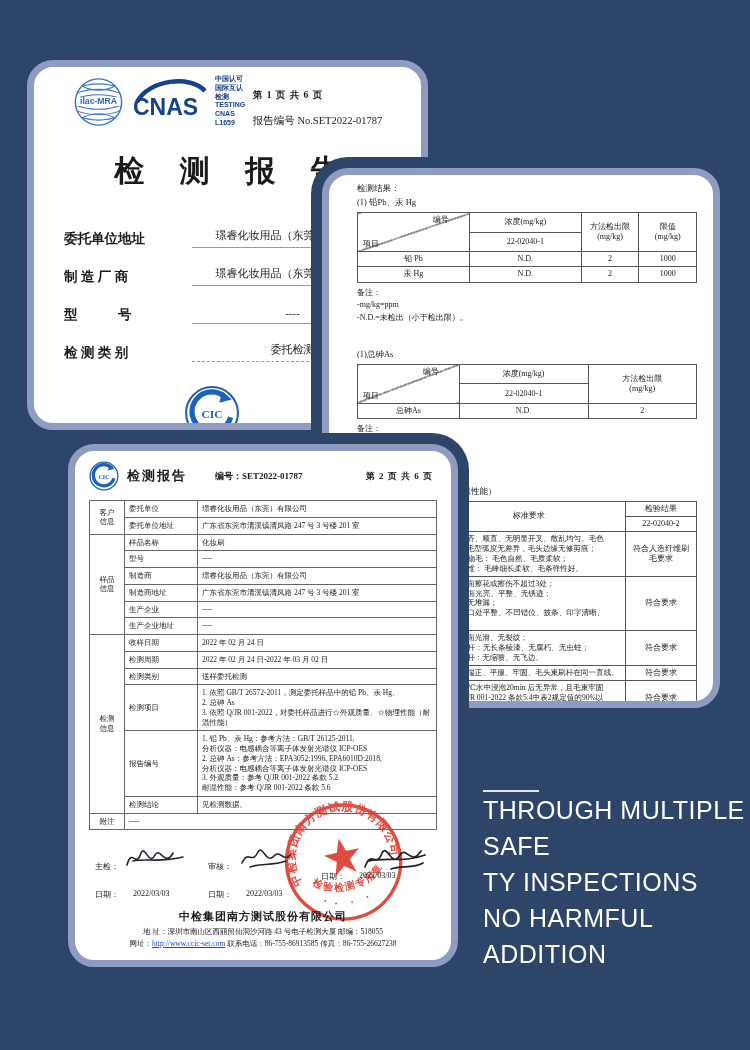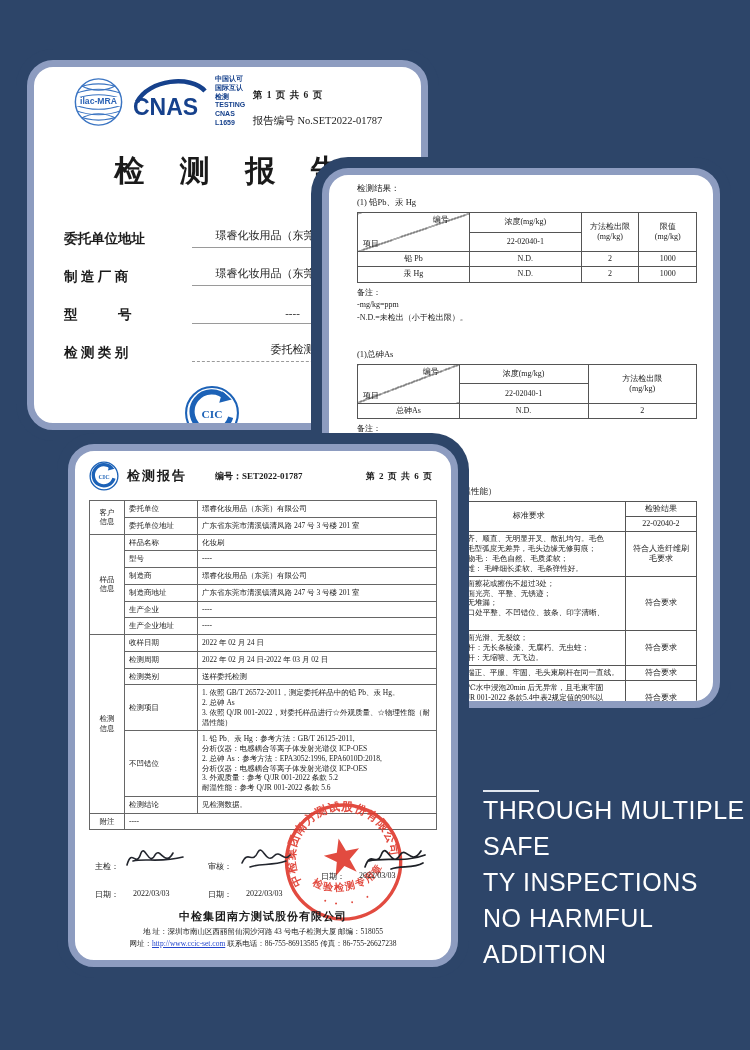--- a/index.html
+++ b/index.html
@@ -341,21 +341,21 @@
           <td class="attr">检测类别</td>
           <td class="val">送样委托检测</td>
         </tr>
         <tr>
           <td class="attr">检测项目</td>
           <td class="val multi pre">1. 依照 GB/T 26572-2011，测定委托样品中的铅 Pb、汞 Hg。
 2. 总砷 As
 3. 依照 Q/JR 001-2022，对委托样品进行☆外观质量、☆物理性能（耐温性能）</td>
         </tr>
         <tr>
-          <td class="attr">不凹错位</td>
+          <td class="attr">报告编号</td>
           <td class="val multi pre">1. 铅 Pb、汞 Hg：参考方法：GB/T 26125-2011,
     分析仪器：电感耦合等离子体发射光谱仪 ICP-OES
 2. 总砷 As：参考方法：EPA3052:1996, EPA6010D:2018,
     分析仪器：电感耦合等离子体发射光谱仪 ICP-OES
 3. 外观质量：参考 Q/JR 001-2022 条款 5.2
     耐温性能：参考 Q/JR 001-2022 条款 5.6</td>
         </tr>
         <tr>
           <td class="attr">检测结论</td>
           <td class="val">见检测数据。</td>

